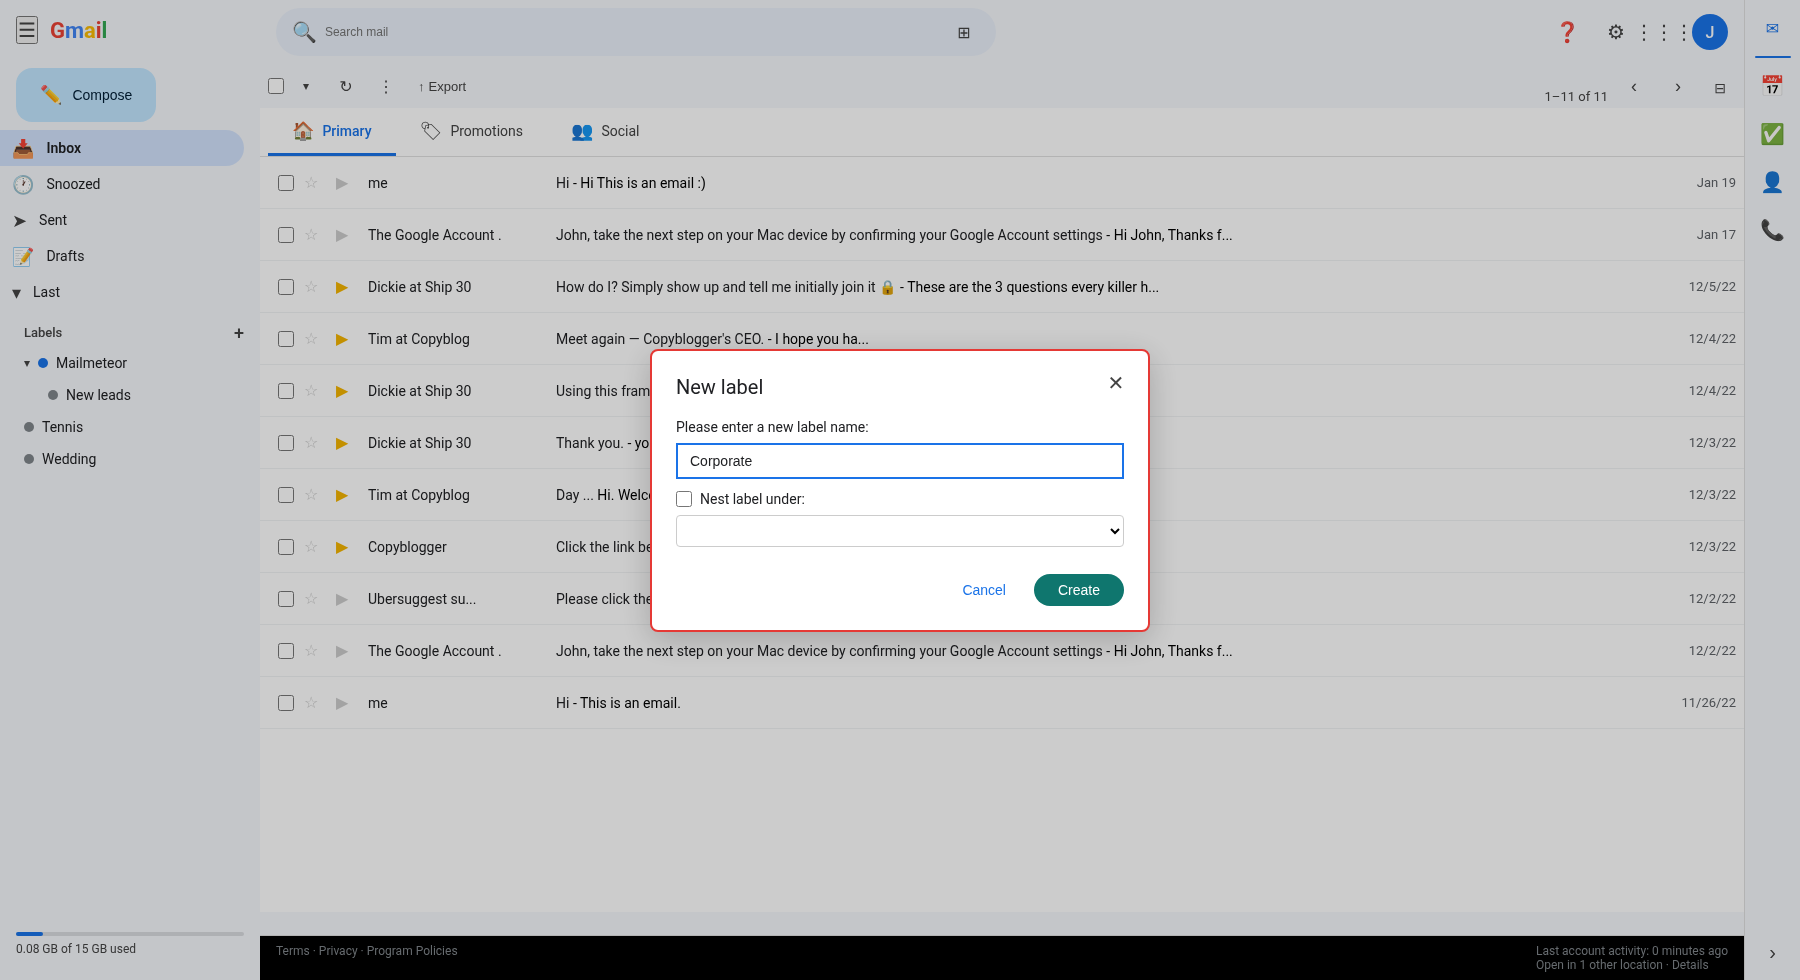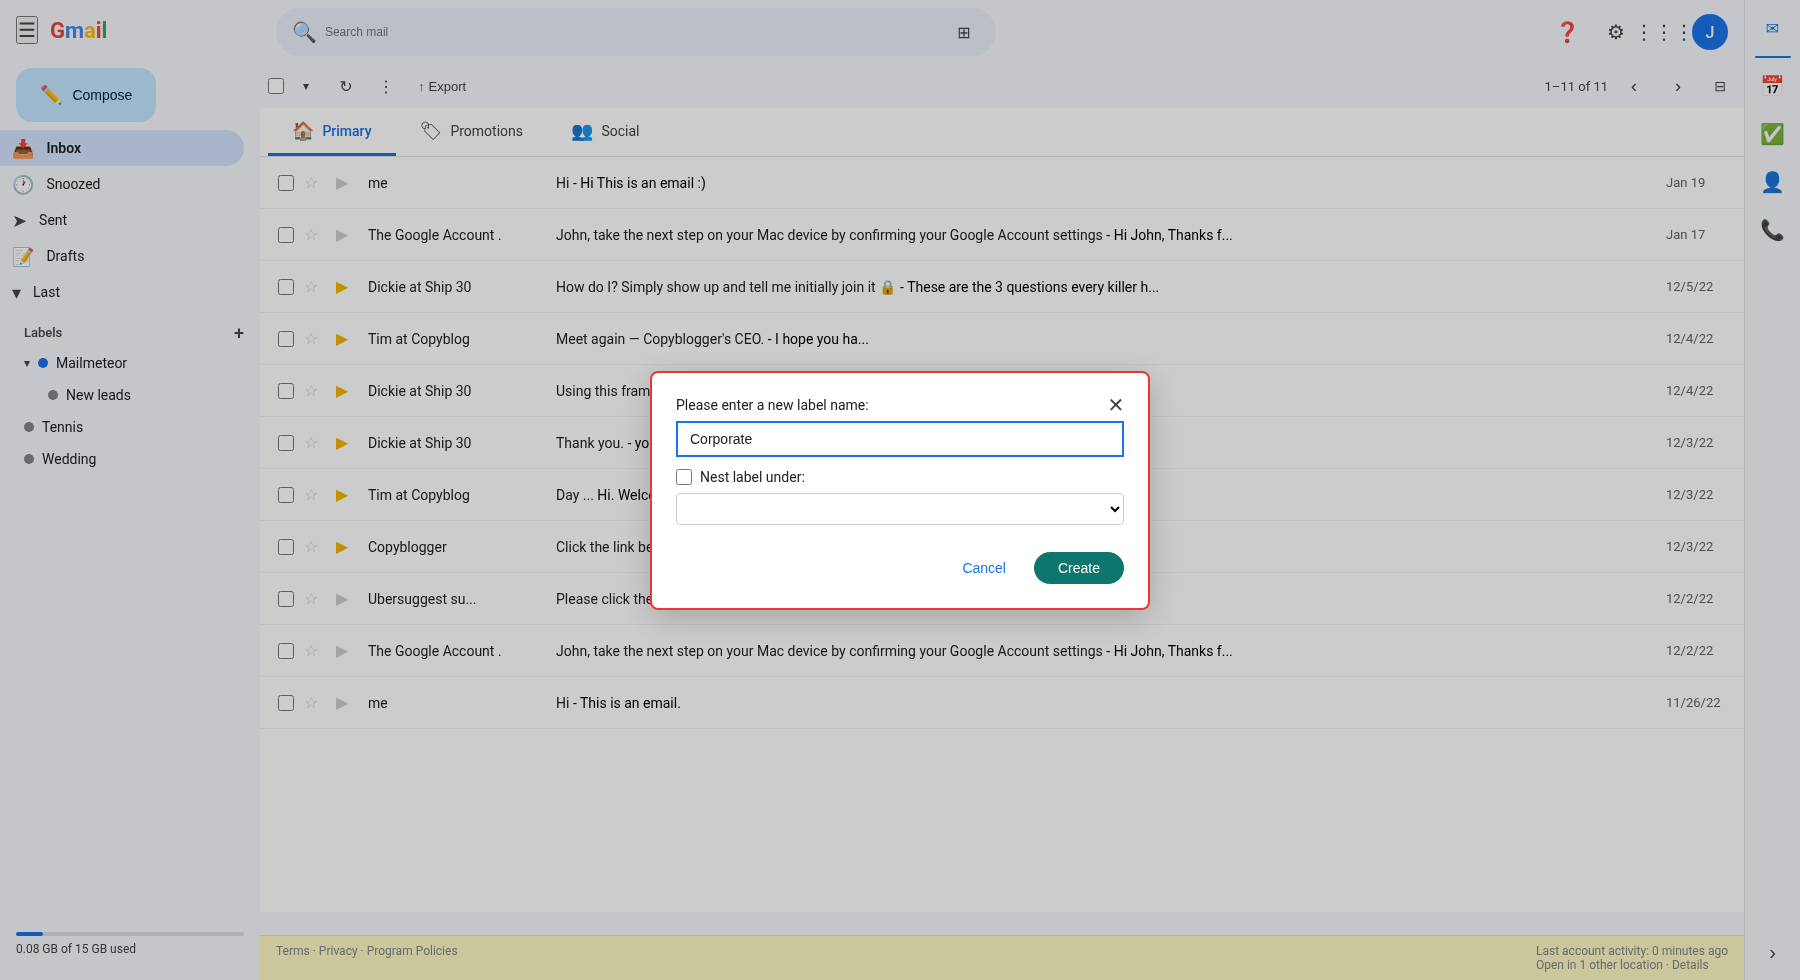--- a/index.html
+++ b/index.html
@@ -176,21 +176,21 @@
       cursor: pointer;
       width: 36px;
       height: 36px;
       border-radius: 50%;
       display: flex;
       align-items: center;
       justify-content: center;
       font-size: 16px;
       color: #444;
     }
-    .toolbar-count { margin-left: auto; font-size: 13px; color: #444; display: flex; align-items: center; gap: 8px; }
+    .toolbar-count { margin-left: auto; font-size: 13px; color: #444; display: flex; align-items: flex-end; gap: 8px; }
     .toolbar-nav-btn {
       background: none;
       border: none;
       cursor: pointer;
       width: 36px;
       height: 36px;
       border-radius: 50%;
       display: flex;
       align-items: center;
       justify-content: center;
@@ -244,30 +244,30 @@
     }
     .email-row .checkbox { width: 20px; flex-shrink: 0; }
     .email-row .star { width: 24px; font-size: 16px; color: #ccc; flex-shrink: 0; }
     .email-row .important { width: 24px; font-size: 16px; color: #f4b400; flex-shrink: 0; }
     .email-row .sender { width: 180px; font-size: 14px; font-weight: 600; flex-shrink: 0; white-space: nowrap; overflow: hidden; text-overflow: ellipsis; color: #202124; }
     .email-row.read .sender { font-weight: 400; }
     .email-row .subject { flex: 1; font-size: 14px; color: #202124; white-space: nowrap; overflow: hidden; text-overflow: ellipsis; }
     .email-row .subject .subject-text { font-weight: 600; }
     .email-row.read .subject .subject-text { font-weight: 400; }
     .email-row .subject .preview { color: #000000; font-weight: 400; }
-    .email-row .date { width: 70px; font-size: 13px; color: #5f6368; flex-shrink: 0; }
+    .email-row .date { width: 70px; font-size: 13px; color: #5f6368; text-align: right; flex-shrink: 0; }
 
     
     .footer {
       padding: 8px 16px;
       font-size: 12px;
       color: #80868b;
       display: flex;
       justify-content: space-between;
-      background: #fef9c3;
+      background: #000000;
       border-top: 1px solid #e0e0e0;
       margin-top: 23px;
     }
     .footer-links a { color: #80868b; text-decoration: none; }
 
     
     .right-panel {
       width: 56px;
       background: #f6f8fc;
       border-left: 1px solid #e0e0e0;
@@ -664,20 +664,21 @@
   <button class="right-panel-btn">📅</button>
   <button class="right-panel-btn">✅</button>
   <button class="right-panel-btn">👤</button>
   <button class="right-panel-btn">📞</button>
   <button class="right-panel-btn" style="margin-top:auto">›</button>
 </div>
 
 <div class="overlay">
   <div class="modal">
     <button class="modal-close">✕</button>
+    <div class="modal-title">New label</div>
     <div class="modal-label">Please enter a new label name:</div>
     <input class="modal-input" type="text" value="Corporate" style="">
     <div class="nest-label-row">
       <input type="checkbox" style="">
       <span>Nest label under:</span>
     </div>
     <select class="nest-select">
       <option value=""></option>
     </select>
     <div class="modal-buttons">

